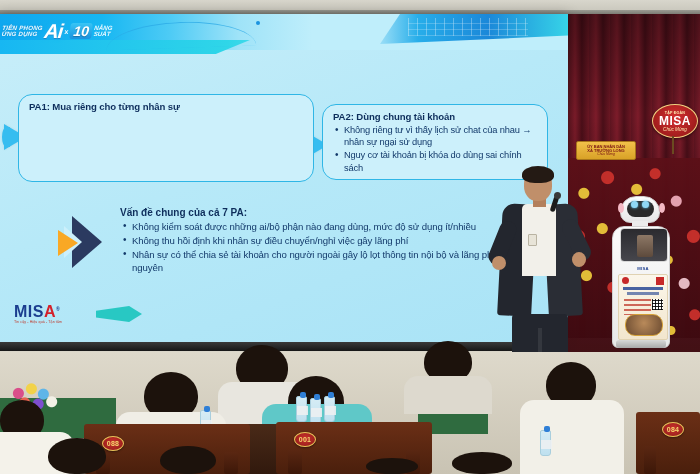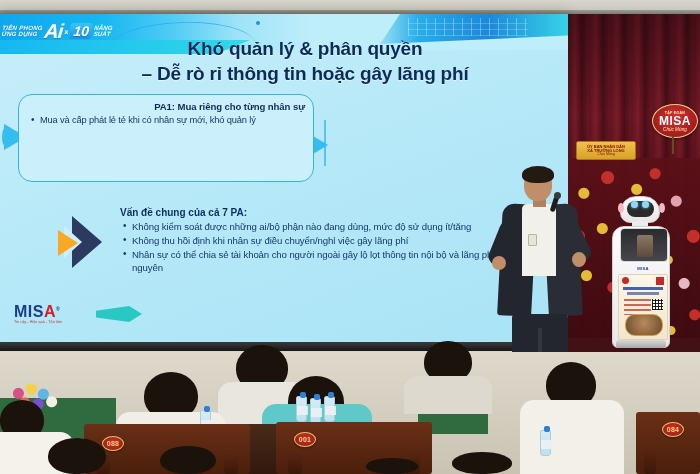--- a/index.html
+++ b/index.html
@@ -136,21 +136,20 @@
     background: #ccf0fb;
     border: 1.6px solid #2fb6e6;
     border-radius: 14px;
     padding: 6px 8px 7px 10px;
   }
   #pa1 { left: 18px; top: 80px; width: 296px; height: 88px; }
   #pa2 { left: 322px; top: 90px; width: 226px; height: 76px; }
   .pa-head {
     color: #0e2e5c; font-weight: 800; font-size: 9.6px; margin-bottom: 2px;
     letter-spacing: -.1px;
-    text-align: right;
   }
   .pa-list { list-style: none; }
   .pa-list li {
     position: relative; padding-left: 11px;
     color: #133a6b; font-size: 9.3px; line-height: 1.33; margin-bottom: .5px;
     letter-spacing: -.15px;
   }
   .pa-list li::before {
     content: "•"; position: absolute; left: 2px; top: -1px;
     color: #133a6b; font-size: 10px;
@@ -550,48 +549,50 @@
       <div class="bl-x">x</div>
       <div class="bl-x10">10</div>
       <div class="bl-ns">
         <span>NĂNG</span>
         <span>SUẤT</span>
       </div>
     </div>
     <div class="banner-swoosh"></div>
     <div class="banner-dot"></div>
 
-    <div class="slide-title">
-      <span>Khó quản lý &amp; phân quyền</span>
-      <span class="ln2">– Dễ rò rỉ thông tin hoặc gây lãng phí</span>
-    </div>
 
     <div class="arrow-line" id="aline1"></div>
     <div class="arrow-blue" id="arrow1"></div>
     <div class="arrow-line" id="aline2"></div>
     <div class="arrow-blue" id="arrow2"></div>
 
     <div class="pa-box" id="pa1">
       <div class="pa-head">PA1: Mua riêng cho từng nhân sự</div>
       <ul class="pa-list">
-        <li>Mua và cấp phát lẻ tẻ khi có nhân sự mới, khó quản lý</li>
       </ul>
     </div>
 
+    <div class="pa-box" id="pa2">
+      <div class="pa-head">PA2: Dùng chung tài khoản</div>
+      <ul class="pa-list">
+        <li>Không riêng tư vì thấy lịch sử chat của nhau → nhân sự ngại sử dụng</li>
+        <li>Nguy cơ tài khoản bị khóa do dùng sai chính sách</li>
+      </ul>
+    </div>
 
     <div class="chevron-mark">
       <div class="chev"></div>
       <div class="chev-cut"></div>
       <div class="play-tri"></div>
     </div>
 
     <div id="common">
       <div class="common-head">Vấn đề chung của cả 7 PA:</div>
       <ul class="common-list">
-        <li>Không kiểm soát được những ai/bộ phận nào đang dùng, mức độ sử dụng ít/tăng</li>
+        <li>Không kiểm soát được những ai/bộ phận nào đang dùng, mức độ sử dụng ít/nhiều</li>
         <li>Không thu hồi định khi nhân sự điều chuyển/nghỉ việc gây lãng phí</li>
         <li>Nhân sự có thể chia sẻ tài khoản cho người ngoài gây lộ lọt thông tin nội bộ và lãng phí tài nguyên</li>
       </ul>
     </div>
 
     <div class="misa-logo">
       <div class="misa-word"><span>MI</span><span>S</span><span class="sA">A</span><span class="misa-r">®</span></div>
       <div class="misa-tag">Tin cậy - Hiệu quả - Tận tâm</div>
     </div>
     <div class="misa-teal"></div>

